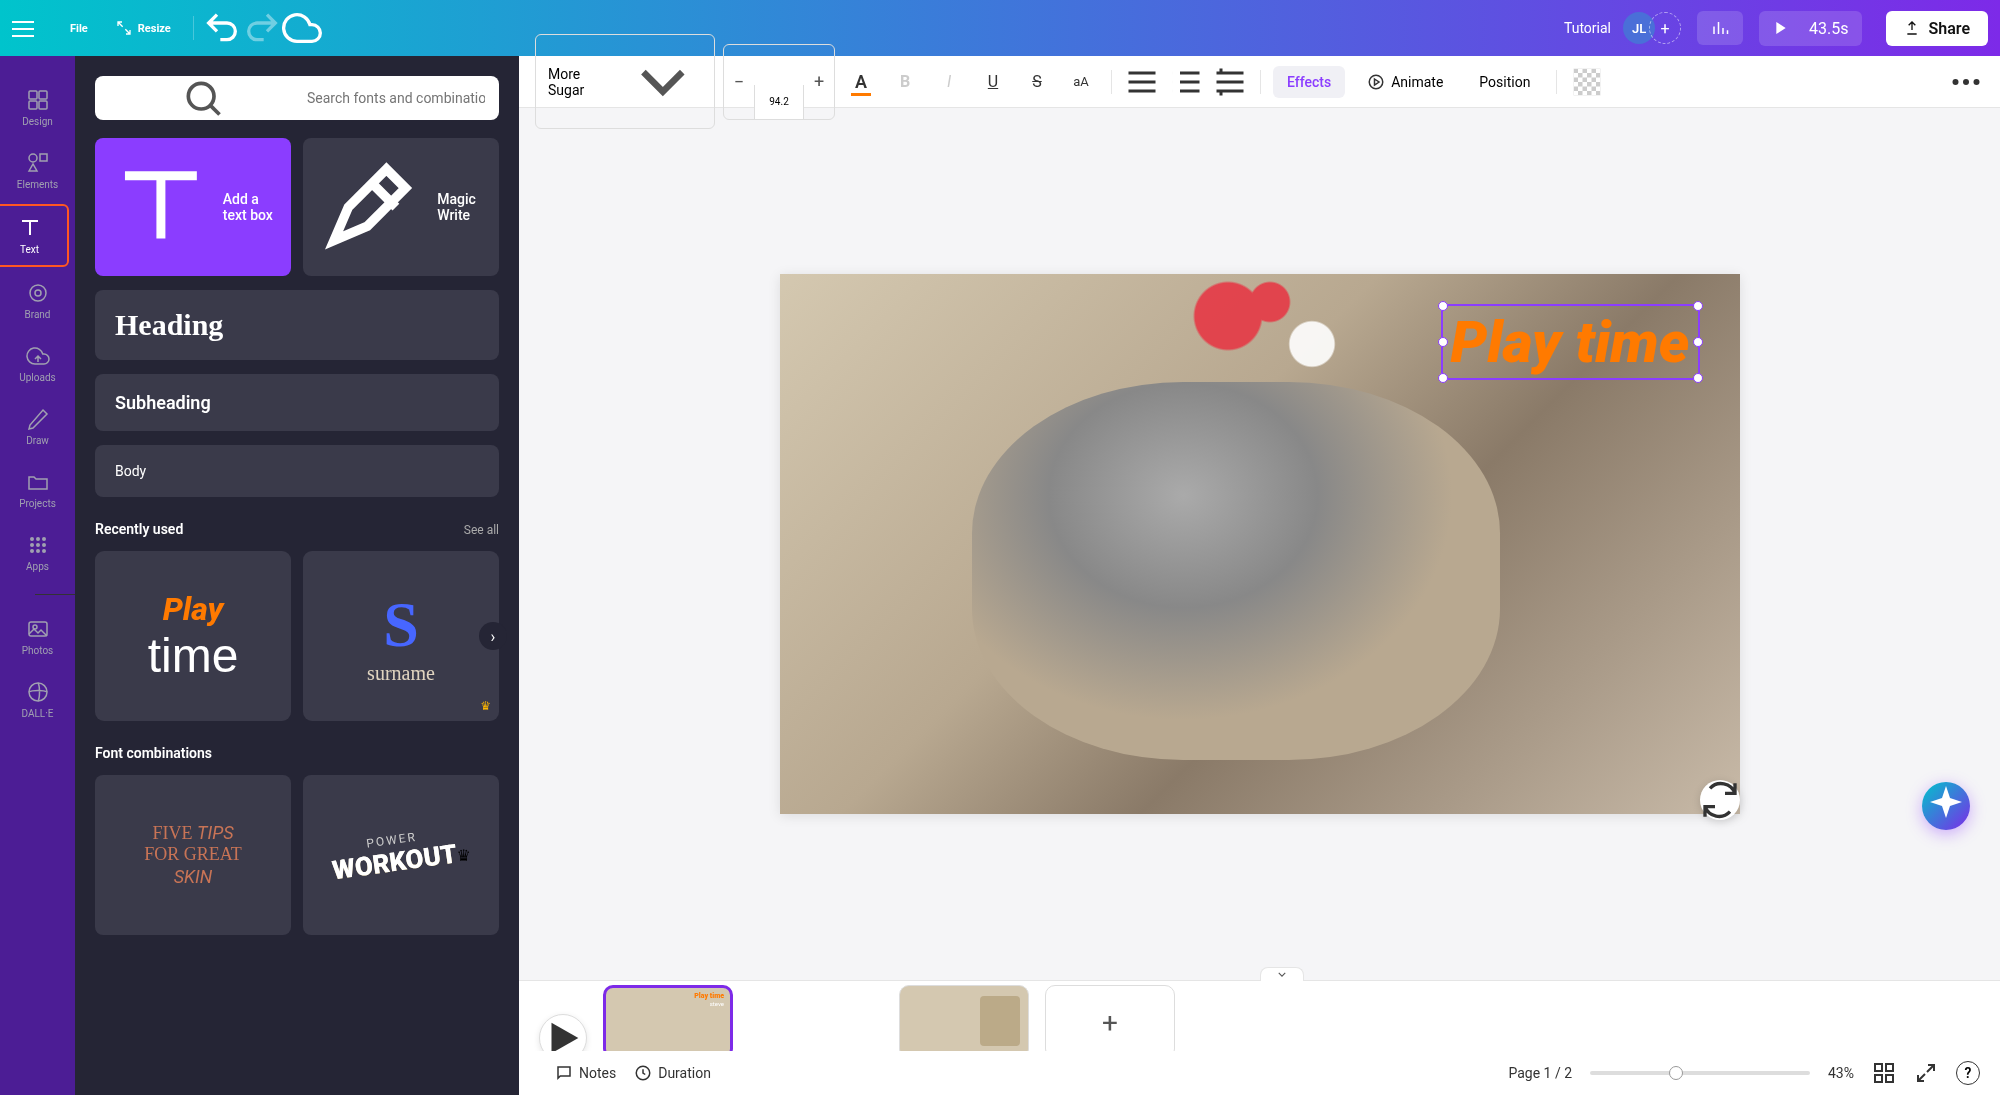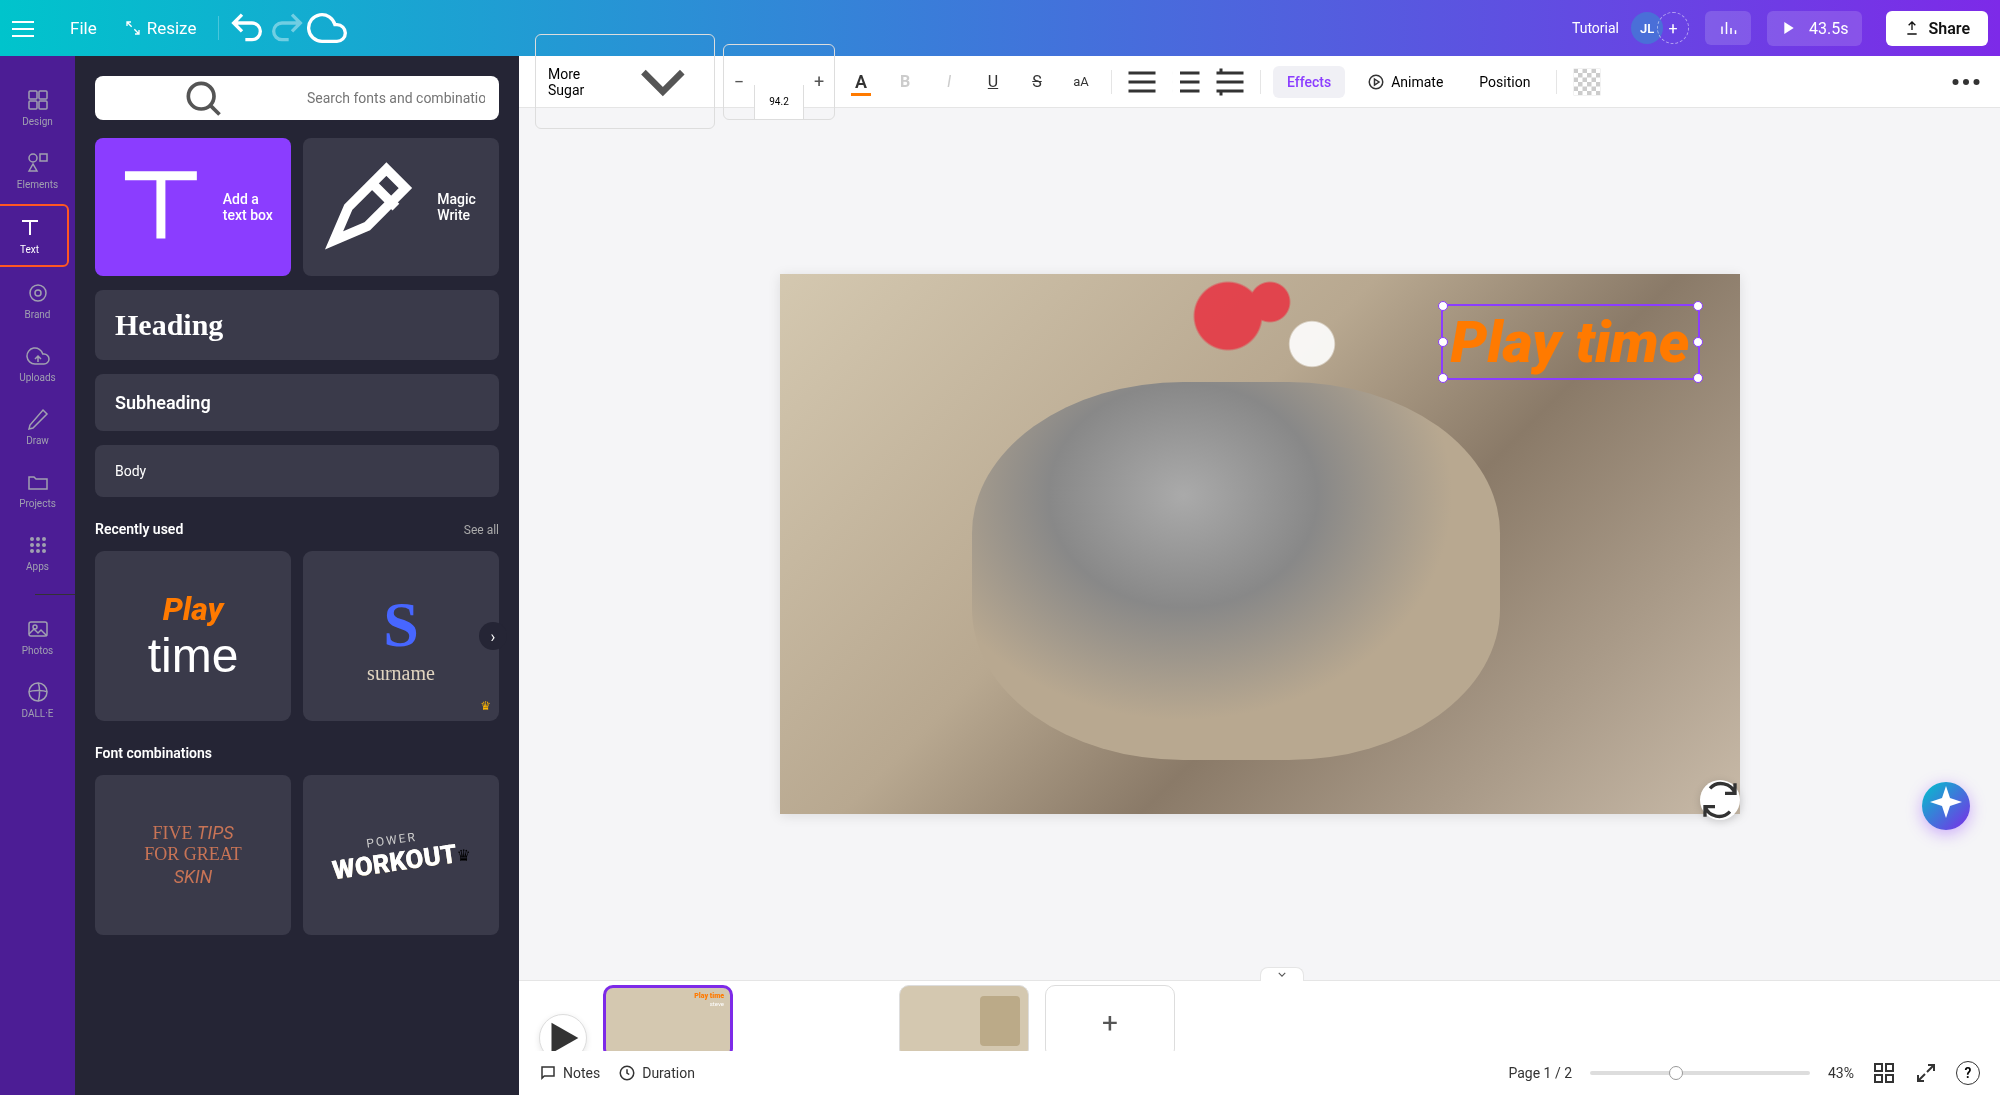--- a/index.html
+++ b/index.html
@@ -1,29 +1,29 @@
 <!DOCTYPE html>
 <html><head>
   <meta charset="utf-8">
   <style>
     * { margin: 0; padding: 0; box-sizing: border-box; font-family: -apple-system, BlinkMacSystemFont, "Segoe UI", Roboto, sans-serif; }
     body { background: #fff; overflow: hidden; width: 2000px; height: 1095px; }
     
     .topbar { height: 56px; background: linear-gradient(90deg,#00c4cc 0%,#7d2ae8 100%); display:flex; align-items:center; padding: 0 12px; color:#fff; }
     .topbar .ham { width:24px; height:24px; margin-right:20px; cursor:pointer; }
     .topbar .ham span{display:block;height:2px;background:#fff;margin:5px 0;width:22px;}
-    .topbar .tbtn { padding:8px 14px; border-radius:4px; font-size:17px; display:flex;align-items:center;gap:6px;cursor:pointer; font-weight:400;}
+    .topbar .tbtn { padding:8px 14px; border-radius:4px; font-size:11px; display:flex;align-items:center;gap:6px;cursor:pointer; font-weight:700;}
     .topbar .sep{width:1px;height:24px;background:rgba(255,255,255,.25);margin:0 8px;}
     .topbar .iconbtn{width:40px;height:40px;border-radius:4px;display:flex;align-items:center;justify-content:center;cursor:pointer;}
     .topbar .spacer{flex:1;}
     .topbar .title{font-size:14px;color:#fff;margin-right:12px;}
     .topbar .avatar{width:32px;height:32px;border-radius:50%;background:#4a6fd8;display:flex;align-items:center;justify-content:center;font-size:13px;font-weight:600;}
     .topbar .plusavatar{width:32px;height:32px;border-radius:50%;border:1px dashed rgba(255,255,255,.5);display:flex;align-items:center;justify-content:center;margin-left:-6px;}
     .topbar .sharebtn{background:#fff;color:#111;padding:8px 18px;border-radius:6px;font-weight:600;display:flex;align-items:center;gap:8px;margin-left:24px;cursor:pointer;}
-    .topbar .pillbtn{background:rgba(255,255,255,.15);padding:8px 14px;border-radius:6px;display:flex;align-items:center;gap:12px;margin-left:16px;cursor:pointer;}
+    .topbar .pillbtn{background:rgba(255,255,255,.15);padding:8px 14px;border-radius:6px;display:flex;align-items:center;gap:20px;margin-left:16px;cursor:pointer;}
     
     .main{display:flex;height:calc(100% - 56px);}
     .sidenav{width:75px;background:#4c1d95;display:flex;flex-direction:column;align-items:flex-end;padding-top:20px;}
     .sidenav .navitem{width:75px;display:flex;flex-direction:column;align-items:center;gap:4px;padding:12px 0;cursor:pointer;color:#a0a0b0;font-size:10px;}
     .sidenav .navitem.active{color:#fff;}
     .sidenav .navitem.boxed{border:2px solid #ff5722;border-radius:6px;margin:2px 6px;width:79px;padding:10px 0;}
     .sidenav .navicon{width:24px;height:24px;display:flex;align-items:center;justify-content:center;}
     .sidenav .divider{height:1px;width:40px;background:#333;margin:10px 0;}
     
     .leftpanel{width:444px;background:#252535;padding:20px;overflow-y:auto;position:relative;}
@@ -93,21 +93,21 @@
     .pagethumb .pframe{width:130px;height:74px;border-radius:10px;background:#d4c8b0;border:3px solid #7d2ae8;overflow:hidden;position:relative;cursor:pointer;}
     .pagethumb .pframe.inactive{border:1px solid #ddd;width:130px;}
     .pagethumb .pframe .mini{position:absolute;right:6px;top:4px;font-size:7px;color:#ff7a00;font-weight:900;}
     .pagethumb .pframe .mini2{position:absolute;right:6px;top:12px;font-size:6px;color:#fff;}
     .pagethumb .pnum{font-size:12px;color:#333;padding-left:4px;}
     .pagethumb .track{height:6px;background:#8b3dff;border-radius:3px;width:130px;margin-top:4px;}
     .pagethumb .caticon{position:absolute;right:8px;top:10px;width:40px;height:50px;background:#ba8;border-radius:4px;}
     .addpage{width:130px;height:74px;border:1px solid #ddd;border-radius:10px;display:flex;align-items:center;justify-content:center;font-size:28px;color:#555;cursor:pointer;}
     .collapsebottom{position:absolute;left:50%;top:-14px;width:44px;height:14px;background:#fff;border:1px solid #e5e5e5;border-bottom:none;border-radius:8px 8px 0 0;display:flex;align-items:center;justify-content:center;cursor:pointer;}
     
-    .footer{position:absolute;bottom:0;left:0;right:0;height:44px;display:flex;align-items:center;padding:0 20px;gap:18px;background:#fff;}
+    .footer{position:absolute;bottom:0;left:16px;right:0;height:44px;display:flex;align-items:center;padding:0 20px;gap:18px;background:#fff;}
     .fbtn{display:flex;align-items:center;gap:6px;font-size:14px;cursor:pointer;color:#333;}
     .fspacer{flex:1;}
     .pageind{font-size:14px;color:#333;}
     .zoomslider{width:220px;height:4px;background:#ddd;border-radius:2px;position:relative;}
     .zoomslider .knob{position:absolute;left:36%;top:-5px;width:14px;height:14px;background:#fff;border:1px solid #999;border-radius:50%;}
     .zoompct{font-size:14px;color:#333;}
     .gridicon,.expandicon,.helpicon{width:24px;height:24px;display:flex;align-items:center;justify-content:center;cursor:pointer;}
     .helpicon{border:1.5px solid #333;border-radius:50%;font-size:14px;font-weight:600;}
     
     svg{width:100%;height:100%;}

